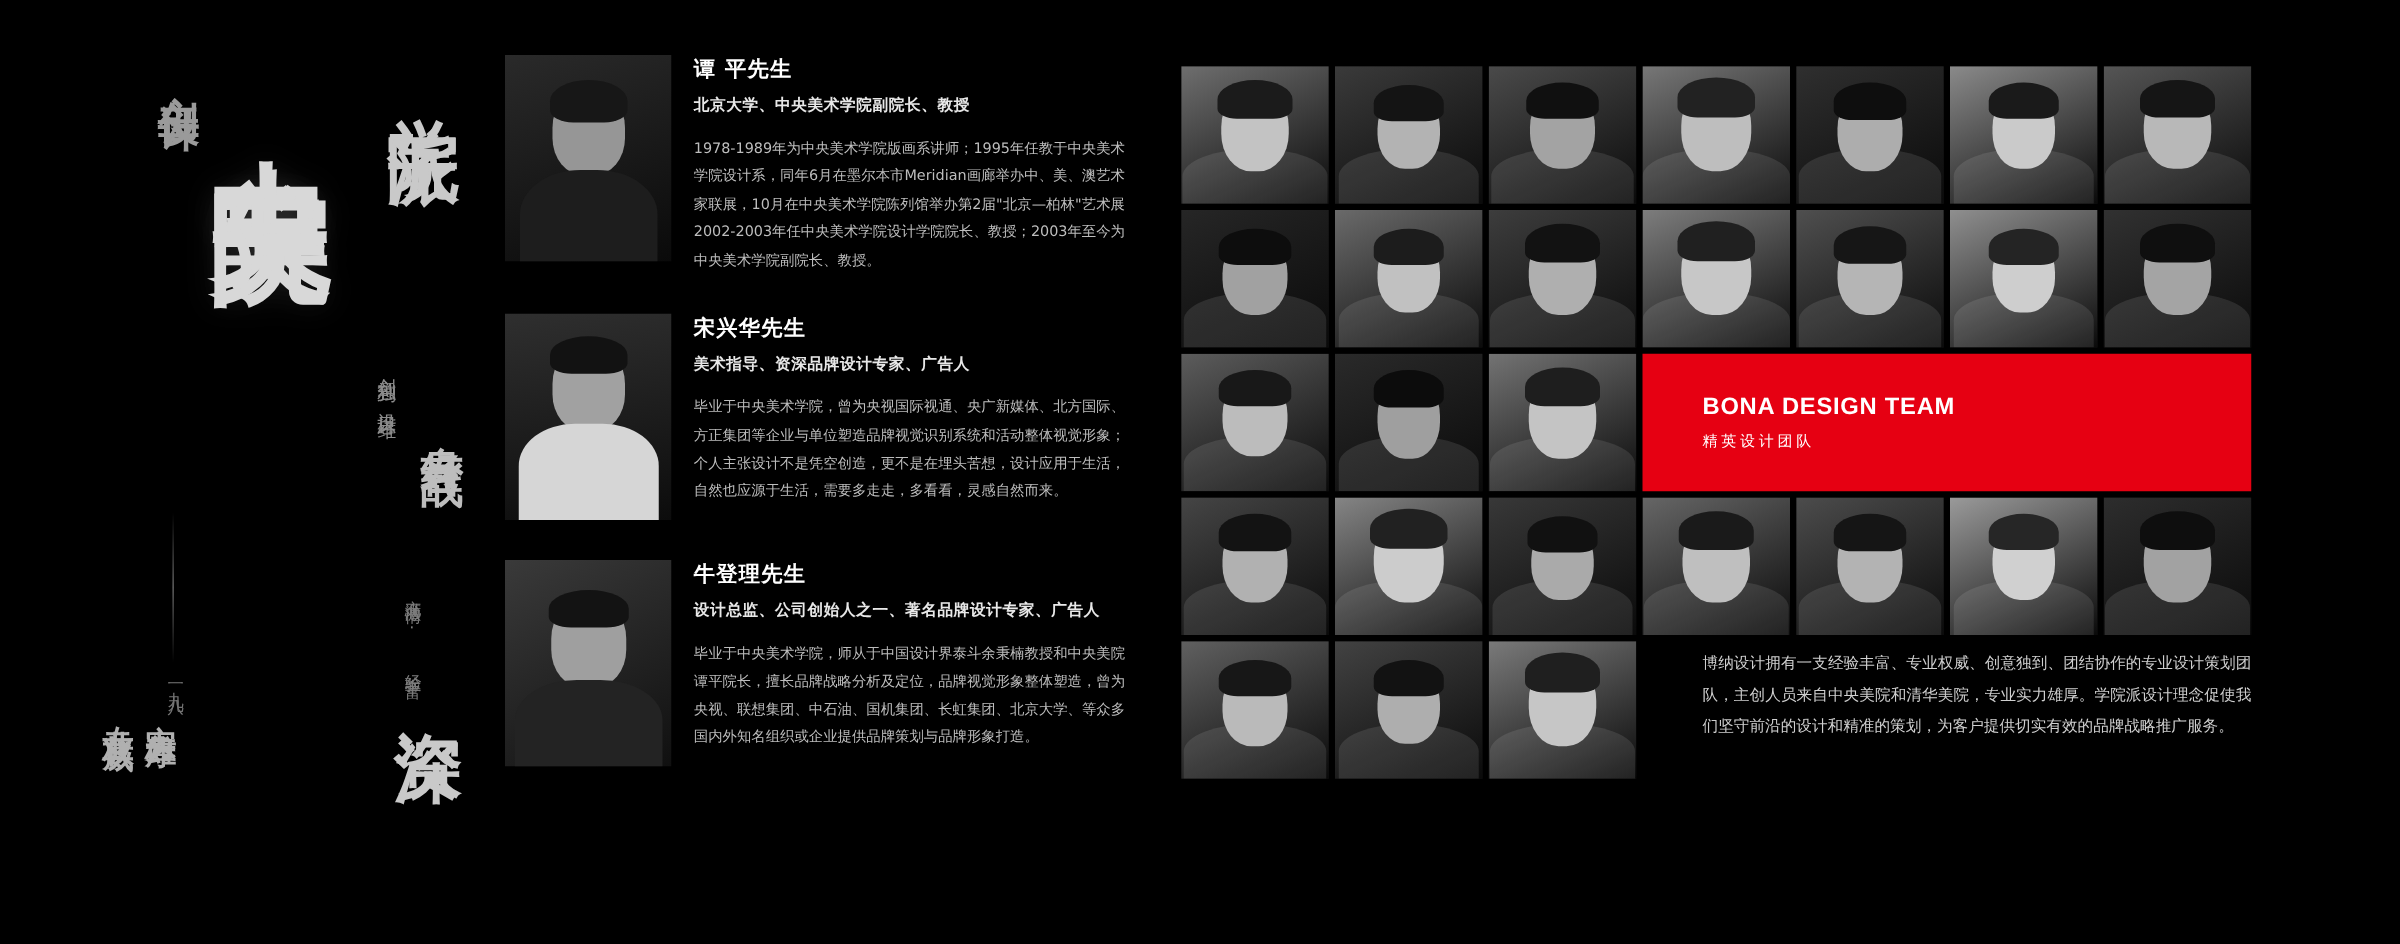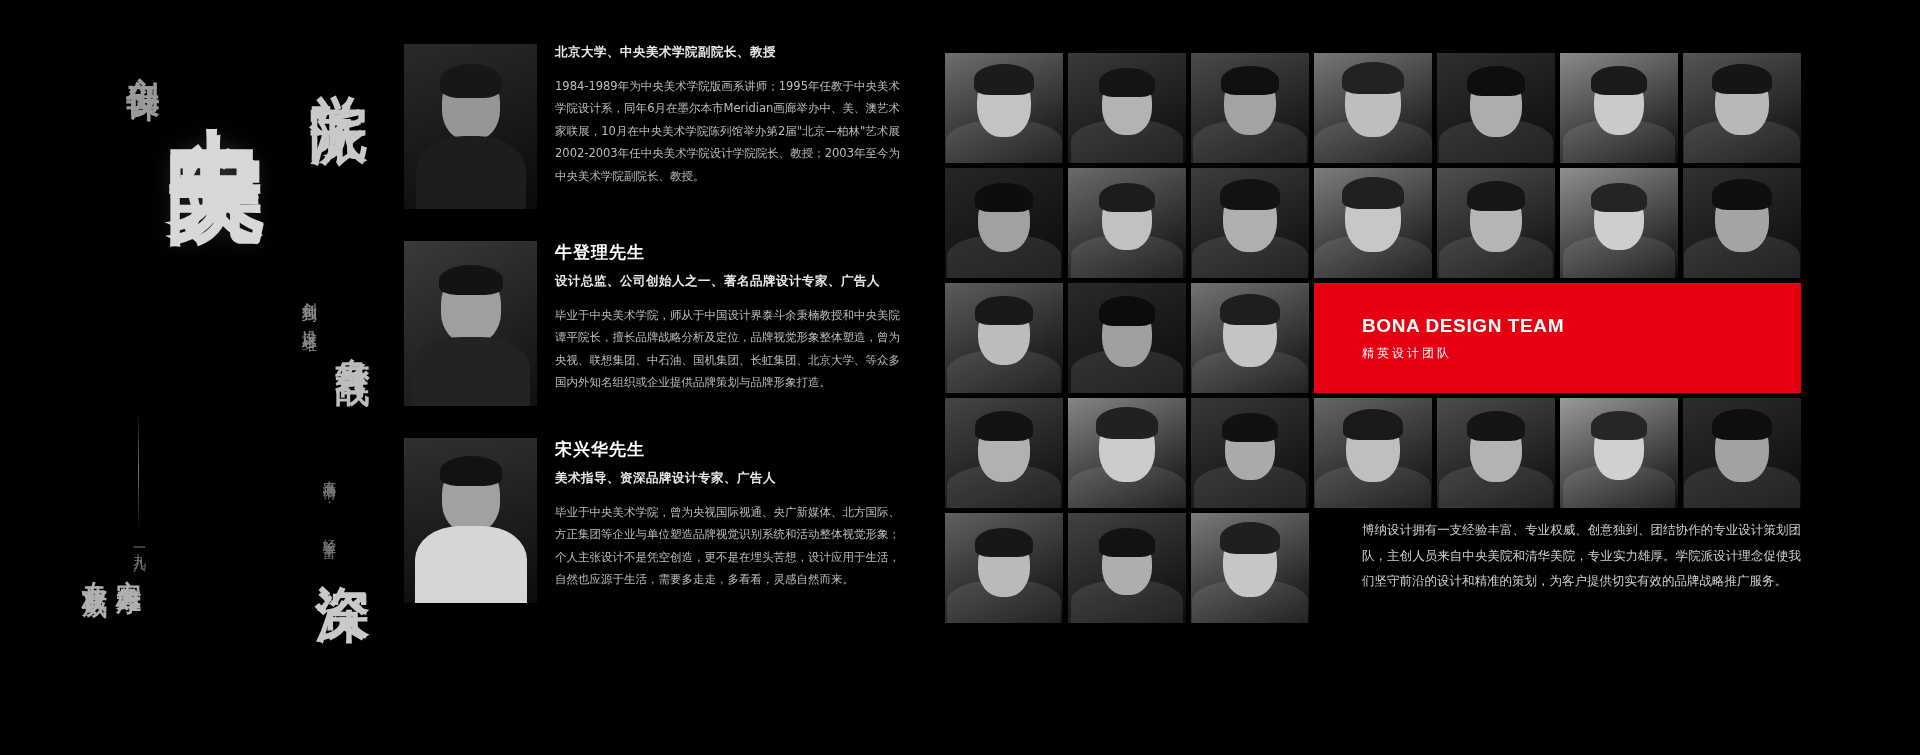--- a/index.html
+++ b/index.html
@@ -272,51 +272,52 @@
 
   <div class="bios">
 
     <div class="bio">
       <div class="bio-photo" style="background:linear-gradient(160deg,#2a2a2a,#0a0a0a);">
         <div class="face" style="top:26px;width:58px;height:70px;background:#9d958e;"></div>
         <div class="face" style="top:20px;width:62px;height:34px;background:#17171a;border-radius:50% 50% 30% 30%;"></div>
         <div class="face" style="top:92px;width:110px;height:80px;background:#1d1d21;border-radius:44% 44% 0 0;"></div>
       </div>
       <div class="bio-text">
+        <div class="bio-name">谭 平先生</div>
         <div class="bio-role">北京大学、中央美术学院副院长、教授</div>
-        <div class="bio-desc">1984-1989年为中央美术学院版画系讲师；1995年任教于中央美术学院设计系，同年6月在墨尔本市Meridian画廊举办中、美、澳艺术家联展，10月在中央美术学院陈列馆举办第2届"北京—柏林"艺术展2002-2003年任中央美术学院设计学院院长、教授；2003年至今为中央美术学院副院长、教授。</div>
+        <div class="bio-desc">1978-1989年为中央美术学院版画系讲师；1995年任教于中央美术学院设计系，同年6月在墨尔本市Meridian画廊举办中、美、澳艺术家联展，10月在中央美术学院陈列馆举办第2届"北京—柏林"艺术展2002-2003年任中央美术学院设计学院院长、教授；2003年至今为中央美术学院副院长、教授。</div>
+      </div>
+    </div>
+
+    <div class="bio">
+      <div class="bio-photo" style="background:linear-gradient(170deg,#2f2f2f,#0c0c0c);">
+        <div class="face" style="top:24px;width:58px;height:70px;background:#a8a099;"></div>
+        <div class="face" style="top:18px;width:62px;height:30px;background:#121214;border-radius:50% 50% 28% 28%;"></div>
+        <div class="face" style="top:88px;width:112px;height:84px;background:#d8d6d2;border-radius:40% 40% 0 0;"></div>
+      </div>
+      <div class="bio-text">
+        <div class="bio-name">宋兴华先生</div>
+        <div class="bio-role">美术指导、资深品牌设计专家、广告人</div>
+        <div class="bio-desc">毕业于中央美术学院，曾为央视国际视通、央广新媒体、北方国际、方正集团等企业与单位塑造品牌视觉识别系统和活动整体视觉形象；个人主张设计不是凭空创造，更不是在埋头苦想，设计应用于生活，自然也应源于生活，需要多走走，多看看，灵感自然而来。</div>
       </div>
     </div>
 
     <div class="bio">
       <div class="bio-photo" style="background:linear-gradient(150deg,#3a3a3a,#101010);">
         <div class="face" style="top:30px;width:60px;height:72px;background:#a69e97;"></div>
         <div class="face" style="top:24px;width:64px;height:30px;background:#131315;border-radius:50% 50% 28% 28%;"></div>
         <div class="face" style="top:96px;width:118px;height:76px;background:#232326;border-radius:42% 42% 0 0;"></div>
       </div>
       <div class="bio-text">
         <div class="bio-name">牛登理先生</div>
         <div class="bio-role">设计总监、公司创始人之一、著名品牌设计专家、广告人</div>
         <div class="bio-desc">毕业于中央美术学院，师从于中国设计界泰斗余秉楠教授和中央美院谭平院长，擅长品牌战略分析及定位，品牌视觉形象整体塑造，曾为央视、联想集团、中石油、国机集团、长虹集团、北京大学、等众多国内外知名组织或企业提供品牌策划与品牌形象打造。</div>
       </div>
     </div>
 
-    <div class="bio">
-      <div class="bio-photo" style="background:linear-gradient(170deg,#2f2f2f,#0c0c0c);">
-        <div class="face" style="top:24px;width:58px;height:70px;background:#a8a099;"></div>
-        <div class="face" style="top:18px;width:62px;height:30px;background:#121214;border-radius:50% 50% 28% 28%;"></div>
-        <div class="face" style="top:88px;width:112px;height:84px;background:#d8d6d2;border-radius:40% 40% 0 0;"></div>
-      </div>
-      <div class="bio-text">
-        <div class="bio-name">宋兴华先生</div>
-        <div class="bio-role">美术指导、资深品牌设计专家、广告人</div>
-        <div class="bio-desc">毕业于中央美术学院，曾为央视国际视通、央广新媒体、北方国际、方正集团等企业与单位塑造品牌视觉识别系统和活动整体视觉形象；个人主张设计不是凭空创造，更不是在埋头苦想，设计应用于生活，自然也应源于生活，需要多走走，多看看，灵感自然而来。</div>
-      </div>
-    </div>
-
   </div>
 
   <div class="team">
     <div class="grid" id="team-grid">
 
       <div class="cell" style="grid-area: 1 / 1;">
           <div class="bg" style="background: linear-gradient(155deg, rgb(110, 110, 110), rgb(10, 10, 10));"></div>
           <div class="shoulders" style="width: 116px; height: 44px; background: rgba(255, 255, 255, 0.1);"></div>
           <div class="head" style="top: 16px; width: 54px; height: 68px; background: rgb(201, 194, 187);"></div>
           <div class="head" style="top: 11px; width: 60px; height: 31px; background: rgb(27, 27, 27); border-radius: 50% 50% 26% 26%;"></div>

